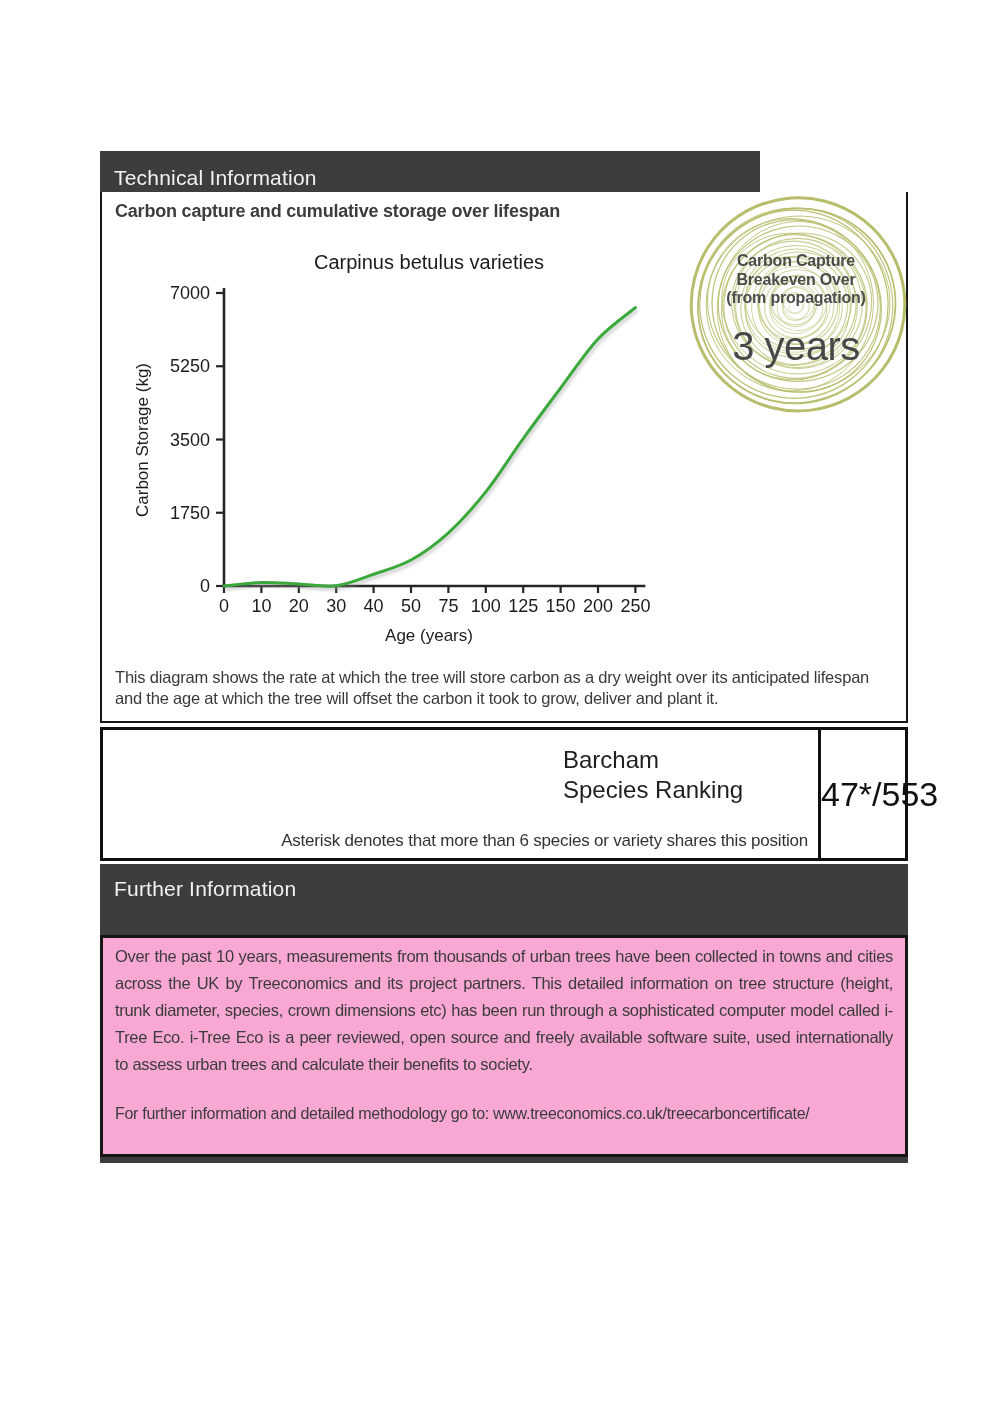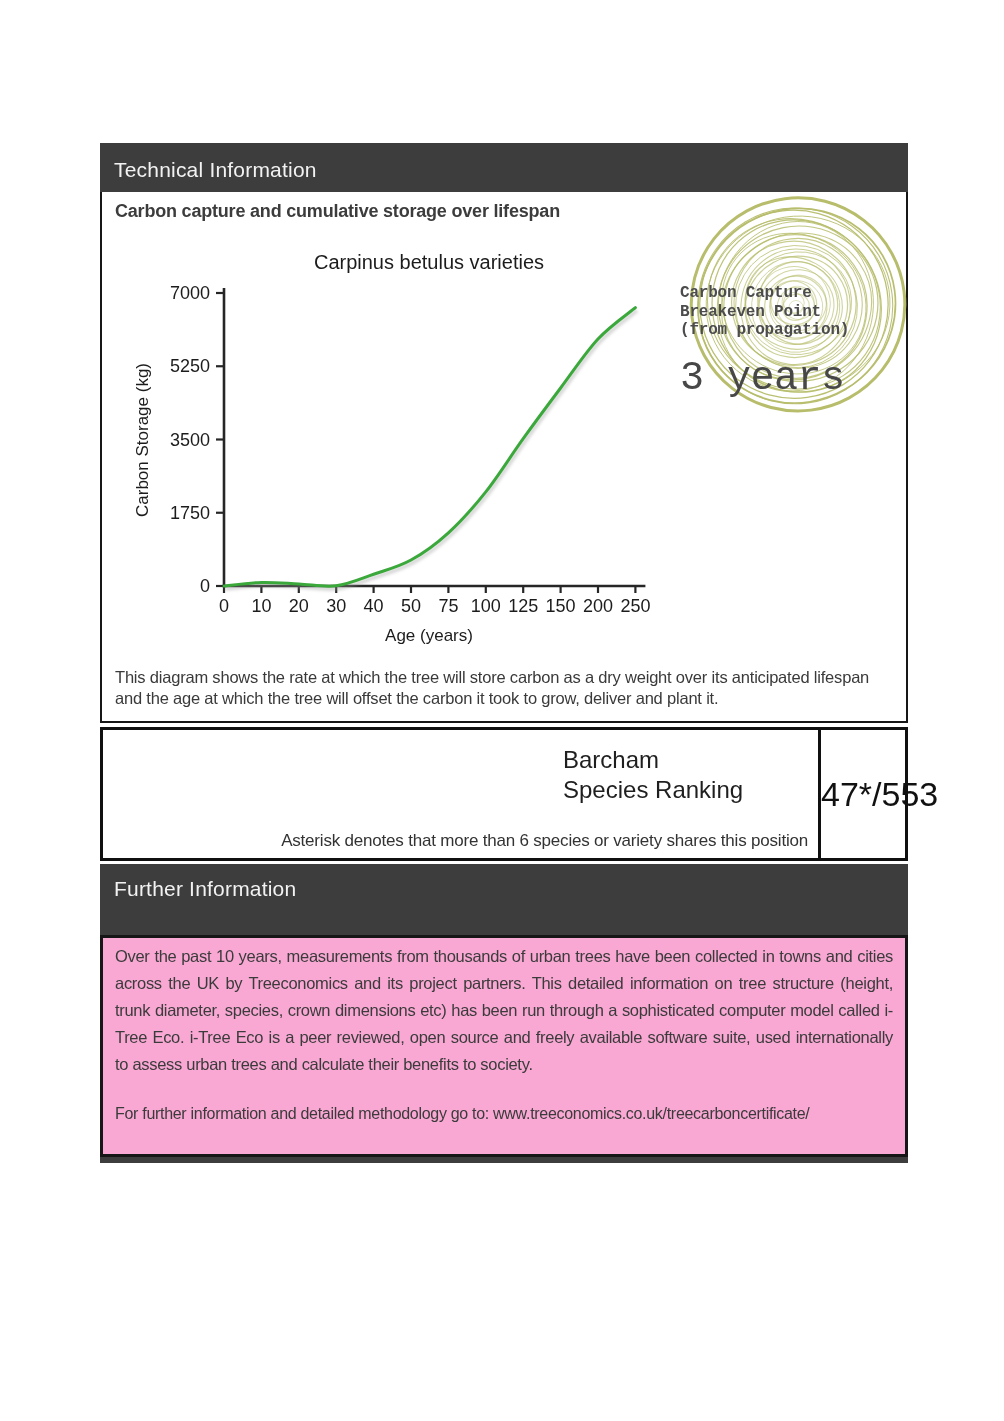--- a/index.html
+++ b/index.html
@@ -2,41 +2,41 @@
 <html><head>
 <meta charset="utf-8">
 <style>
   html,body{margin:0;padding:0;background:#ffffff;}
   .page{
     position:relative;width:1004px;height:1421px;background:#ffffff;
     font-family:"Liberation Sans",sans-serif;color:#3a3a3a;overflow:hidden;
   }
   
   .tech-bar{
-    position:absolute;left:100px;top:143px;width:808px;height:55px;
+    position:absolute;left:100px;top:151px;width:660px;height:55px;
     background:#3d3d3d;border-bottom:2px solid #141414;box-sizing:border-box;
     display:flex;align-items:center;
   }
   .bar-label{color:#f2f2f2;font-size:21px;padding-left:14px;letter-spacing:.2px;}
   .tech-body{
     position:absolute;left:100px;top:192px;width:808px;height:531px;
     background:#ffffff;border:2px solid #161616;border-top:none;box-sizing:border-box;
   }
   .subtitle{
     position:absolute;left:13px;top:9px;font-size:18px;font-weight:bold;
     color:#3c3c3c;letter-spacing:-.2px;
   }
   .chart-wrap{position:absolute;left:30px;top:53px;width:540px;height:410px;}
   .chart-wrap svg{position:absolute;left:0;top:0;}
   svg text{font-family:"Liberation Sans",sans-serif;fill:#1c1c1c;}
   
   .badge{position:absolute;left:578px;top:4px;width:232px;height:232px;}
   .badge svg{position:absolute;left:0;top:0;}
   .badge-text{
-    position:absolute;left:0;top:88px;width:232px;text-align:left;z-index:2;font-family:Liberation Mono, monospace;
+    position:absolute;left:0;top:56px;width:232px;text-align:center;z-index:2;
   }
   .badge-line{font-size:16px;font-weight:bold;color:#4c4c4c;line-height:18.5px;letter-spacing:-.2px;}
   .badge-value{font-size:40px;color:#474747;margin-top:16px;letter-spacing:-.5px;}
   .description{
     position:absolute;left:13px;top:475px;width:780px;margin:0;
     font-size:16.5px;line-height:21px;color:#3a3a3a;letter-spacing:-.2px;
   }
   
   .ranking{
     position:absolute;left:100px;top:727px;width:808px;height:134px;
@@ -162,21 +162,21 @@
           <ellipse cx="113.90468133617367" cy="107.8859669962358" rx="87.51235653398193" ry="84.0835965693952" transform="rotate(35 113.90468133617367 107.8859669962358)" fill="none" stroke="#b7bd6b" stroke-width="1.0666666666666667" opacity="0.89"></ellipse>
           <ellipse cx="116.69645852348417" cy="110.03418749292865" rx="87.08481669672116" ry="83.67086039780061" transform="rotate(58 116.69645852348417 110.03418749292865)" fill="none" stroke="#b7bd6b" stroke-width="1.2333333333333334" opacity="0.91"></ellipse>
           <ellipse cx="118.07806228329972" cy="108.0474468514482" rx="87.88806260640149" ry="91.9992408620972" transform="rotate(81 118.07806228329972 108.0474468514482)" fill="none" stroke="#b7bd6b" stroke-width="0.9" opacity="0.93"></ellipse>
           <ellipse cx="115.25205264795035" cy="109.8692711735145" rx="97.92659810323964" ry="97.45762405473602" transform="rotate(104 115.25205264795035 109.8692711735145)" fill="none" stroke="#b7bd6b" stroke-width="1.0666666666666667" opacity="0.95"></ellipse>
           <ellipse cx="113.94046985276529" cy="108.21551437939647" rx="93.91257659948393" ry="94.32763439421551" transform="rotate(127 113.94046985276529 108.21551437939647)" fill="none" stroke="#b7bd6b" stroke-width="1.2333333333333334" opacity="0.96"></ellipse>
           <ellipse cx="116.79897700382116" cy="109.69834314334334" rx="99.38719401377762" ry="96.56676388261442" transform="rotate(150 116.79897700382116 109.69834314334334)" fill="none" stroke="#b7bd6b" stroke-width="1.7" opacity="0.98"></ellipse>
           <ellipse cx="118.03973363280485" cy="108.38900725767017" rx="106.78797577976528" ry="106.52382906665896" transform="rotate(173 118.03973363280485 108.38900725767017)" fill="none" stroke="#b7bd6b" stroke-width="3" opacity="1.00"></ellipse>
         </svg>
       <div class="badge-text">
         <div class="badge-line">Carbon Capture</div>
-        <div class="badge-line">Breakeven Point</div>
+        <div class="badge-line">Breakeven Over</div>
         <div class="badge-line">(from propagation)</div>
         <div class="badge-value">3 years</div>
       </div>
     </div>
 
     <p class="description">This diagram shows the rate at which the tree will store carbon as a dry weight over its anticipated lifespan and the age at which the tree will offset the carbon it took to grow, deliver and plant it.</p>
   </div>
 
   <div class="ranking">
     <div class="rank-left">

